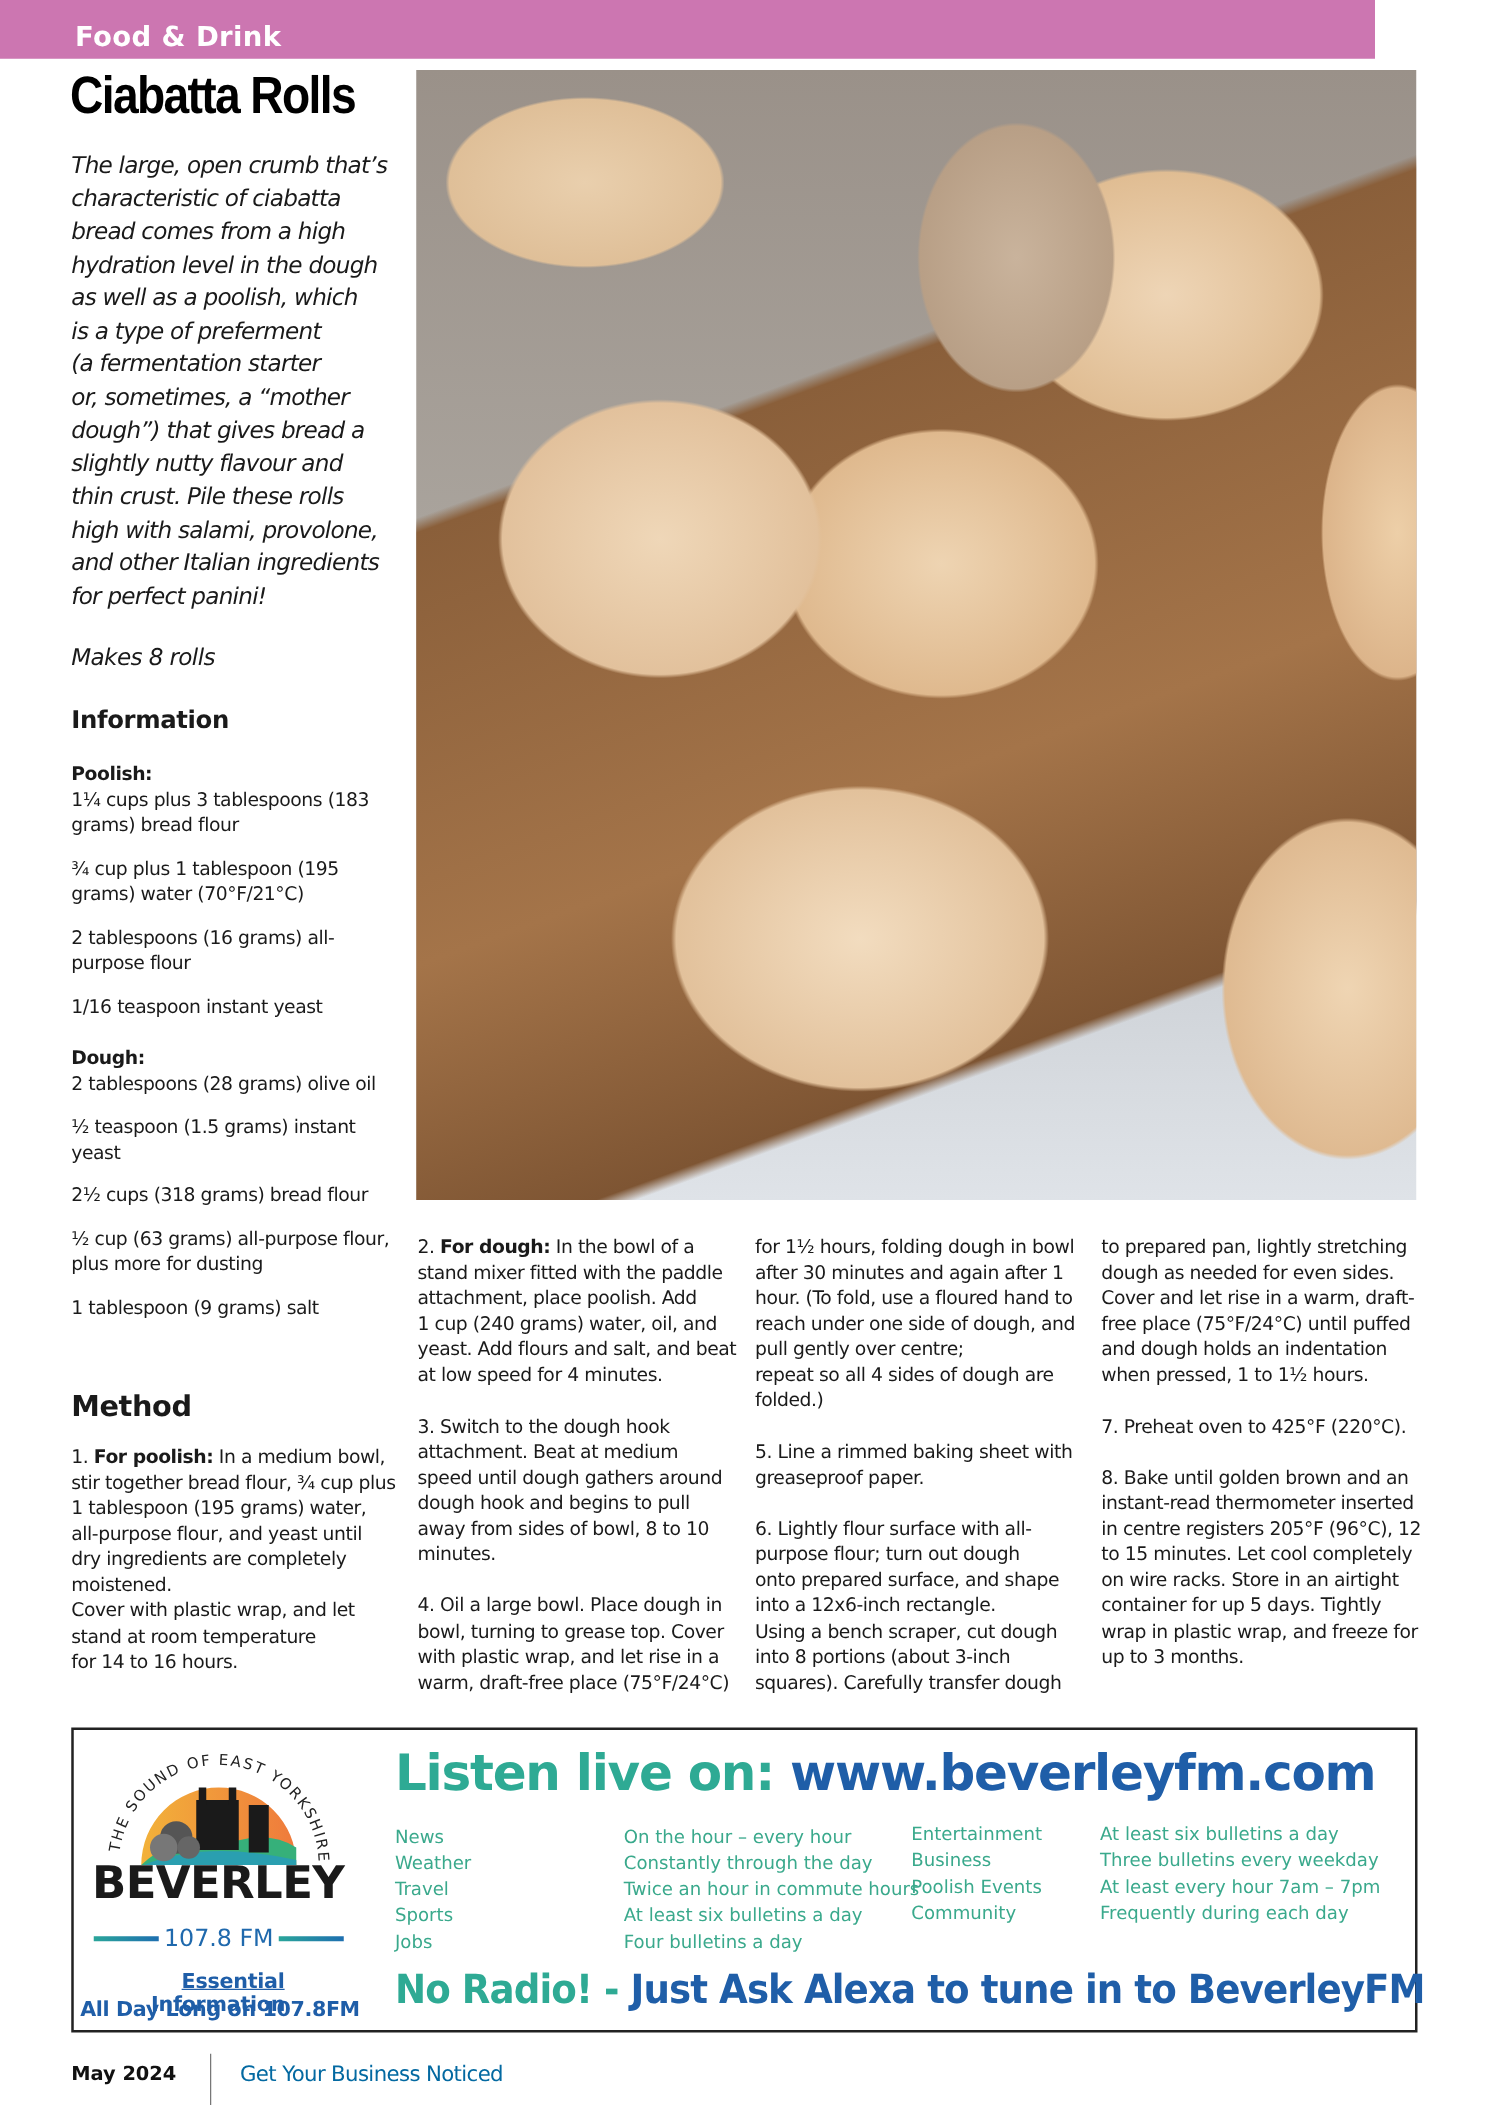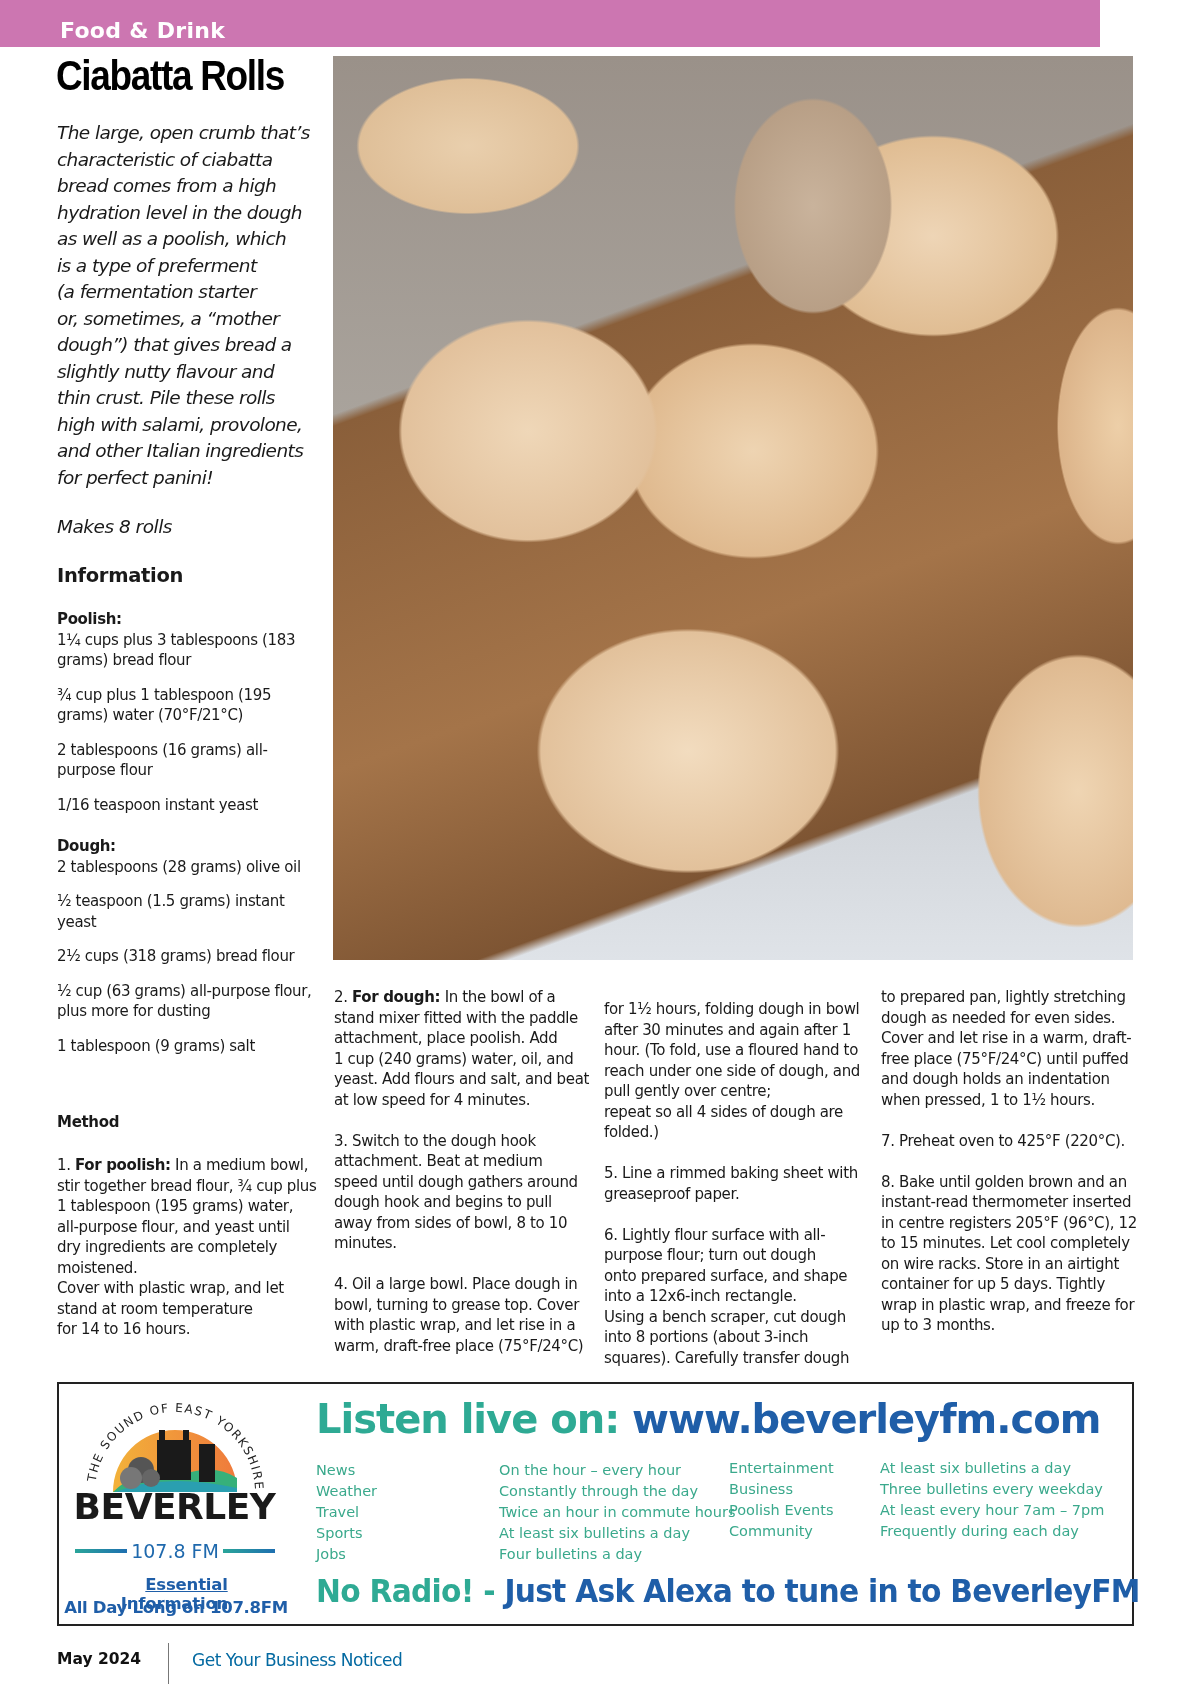--- a/index.html
+++ b/index.html
@@ -16,27 +16,27 @@
   .yield { position: absolute; left: 57px; top: 516px; font-style: italic; font-size: 18.5px; letter-spacing: -0.5px; color: #1a1a1a; }
 
   .h-ingredients { position: absolute; left: 57px; top: 564px; font-weight: bold; font-size: 19.5px; letter-spacing: -0.3px; }
   .sub-h { font-weight: bold; font-size: 15px; display: block; }
   .ing-group { position: absolute; left: 57px; width: 265px; font-size: 15px; line-height: 20.5px; letter-spacing: -0.35px; }
   .ing-group .item { display: block; margin-bottom: 14px; }
   .ing-group .item:last-child { margin-bottom: 0; }
   .ing-poolish { top: 609px; }
   .ing-dough { top: 836px; }
 
-  .h-method { position: absolute; left: 57px; top: 1113px; font-weight: bold; font-size: 15px; letter-spacing: -0.3px; text-align: center; }
+  .h-method { position: absolute; left: 57px; top: 1113px; font-weight: bold; font-size: 23px; letter-spacing: -0.3px; text-align: center; }
   .step { font-size: 15px; line-height: 20.5px; letter-spacing: -0.35px; }
   .step .line { display: block; white-space: nowrap; }
   .step b { font-weight: bold; }
   .col1 { position: absolute; left: 57px; top: 1155px; width: 265px; }
   .col2 { position: absolute; left: 334px; top: 987px; width: 262px; }
-  .col3 { position: absolute; left: 604px; top: 987px; width: 262px; margin-top: 12px; }
+  .col3 { position: absolute; left: 604px; top: 987px; width: 262px; }
   .col4 { position: absolute; left: 881px; top: 987px; width: 262px; }
   .gap { display: block; height: 20.5px; }
 
   .photo { position: absolute; left: 333px; top: 56px; width: 800px; height: 904px; overflow: hidden;
     background:
       radial-gradient(ellipse 155px 95px at 135px 90px, #e9cfad 0%, #dfbf98 70%, rgba(0,0,0,0) 72%),
       radial-gradient(ellipse 110px 150px at 480px 150px, #c9b39c 0%, #b89f86 70%, rgba(0,0,0,0) 72%),
       radial-gradient(ellipse 175px 140px at 600px 180px, #eed5b6 0%, #e0bd93 70%, rgba(0,0,0,0) 72%),
       radial-gradient(ellipse 180px 155px at 195px 375px, #efd7b8 0%, #e2c19c 70%, rgba(0,0,0,0) 72%),
       radial-gradient(ellipse 175px 150px at 420px 395px, #eed4b2 0%, #dfb98e 70%, rgba(0,0,0,0) 72%),

